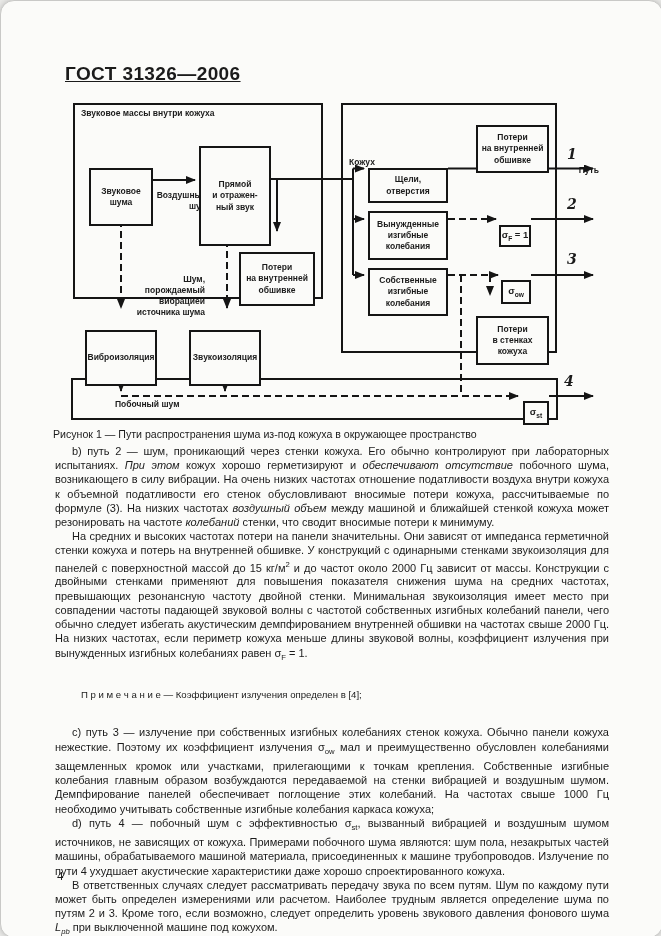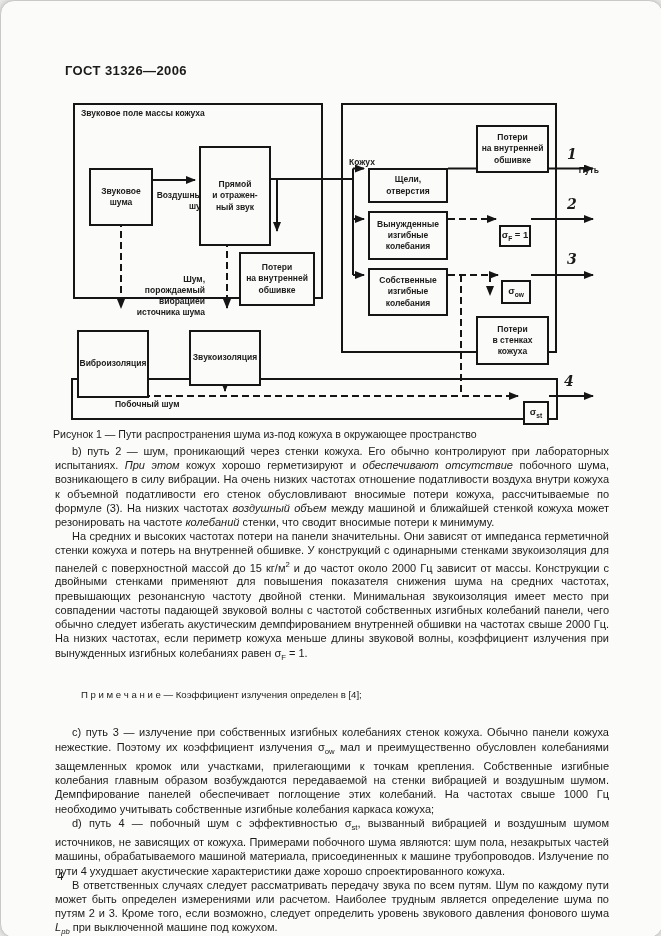--- a/index.html
+++ b/index.html
@@ -1,19 +1,19 @@
 <!DOCTYPE html>
 <html><head>
 <meta charset="utf-8">
 <style>
   html,body{margin:0;padding:0;background:#e8e8e6;}
   .page{position:relative;width:661px;height:936px;margin:0 auto;background:#fbfbf9;
         border:1px solid #c9c9c7;border-radius:14px;box-shadow:0 0 5px rgba(0,0,0,.18);
         overflow:hidden;font-family:"Liberation Sans",sans-serif;color:#1b1b1b;}
-  .doc-num{position:absolute;left:64px;top:62px;font-size:13px;font-weight:bold;letter-spacing:.4px;}
+  .doc-num{position:absolute;left:64px;top:62px;font-size:19px;font-weight:bold;letter-spacing:.4px;text-decoration:underline;}
 
   
   .diagram{position:absolute;left:52px;top:88px;width:565px;height:340px;}
   .cbox{position:absolute;border:2.5px solid #151515;box-sizing:border-box;}
   .dbox{position:absolute;border:2px solid #151515;background:#fbfbf9;box-sizing:border-box;
         display:flex;align-items:center;justify-content:center;text-align:center;
         font-weight:bold;font-size:8.5px;line-height:1.3;white-space:pre-line;margin-top:17px;}
   .sigma-box{font-size:9.5px;}
   .dlabel{position:absolute;font-weight:bold;font-size:8.5px;line-height:1.3;white-space:pre-line;}
   .center{text-align:right;margin-top:38px;}
@@ -38,21 +38,21 @@
 <div class="page">
 
   <div class="doc-num">ГОСТ 31326—2006</div>
 
   <div class="diagram">
 
     <div class="cbox" style="left:20px;top:14px;width:250px;height:196px;"></div>
     <div class="cbox" style="left:288px;top:14px;width:216px;height:250px;"></div>
     <div class="cbox" style="left:18px;top:289px;width:487px;height:42px;"></div>
 
-    <div class="dlabel" style="left:28px;top:19px;">Звуковое поле массы кожуха</div>
+    <div class="dlabel" style="left:28px;top:19px;">Звуковое массы внутри кожуха</div>
     <div class="dlabel" style="left:296px;top:21px;margin-top:47px;">Кожух</div>
     <div class="dlabel" style="left:62px;top:310px;">Побочный шум</div>
     <div class="dlabel center" style="left:92px;top:63px;width:62px;">Воздушный
 шум</div>
     <div class="dlabel center" style="left:78px;top:147px;width:74px;">Шум,
 порождаемый
 вибрацией
 источника шума</div>
     <div class="dlabel center" style="left:502px;top:38px;width:44px;">Путь</div>
 
@@ -86,21 +86,21 @@
     </svg>
 
     <div class="dbox" style="left:36px;top:62px;width:64px;height:58px;">Звуковое
 шума</div>
     <div class="dbox" style="left:146px;top:40px;width:72px;height:100px;">Прямой
 и отражен-
 ный звук</div>
     <div class="dbox" style="left:186px;top:146px;width:76px;height:54px;">Потери
 на внутренней
 обшивке</div>
-    <div class="dbox" style="left:24px;top:224px;width:72px;height:68px;">Виброизоляция</div>
+    <div class="dbox" style="left:32px;top:224px;width:72px;height:56px;">Виброизоляция</div>
     <div class="dbox" style="left:136px;top:224px;width:72px;height:56px;">Звукоизоляция</div>
     <div class="dbox" style="left:423px;top:19px;width:73px;height:48px;">Потери
 на внутренней
 обшивке</div>
     <div class="dbox" style="left:315px;top:62px;width:80px;height:35px;">Щели,
 отверстия</div>
     <div class="dbox" style="left:315px;top:105px;width:80px;height:49px;">Вынужденные
 изгибные
 колебания</div>
     <div class="dbox" style="left:315px;top:162px;width:80px;height:48px;">Собственные

